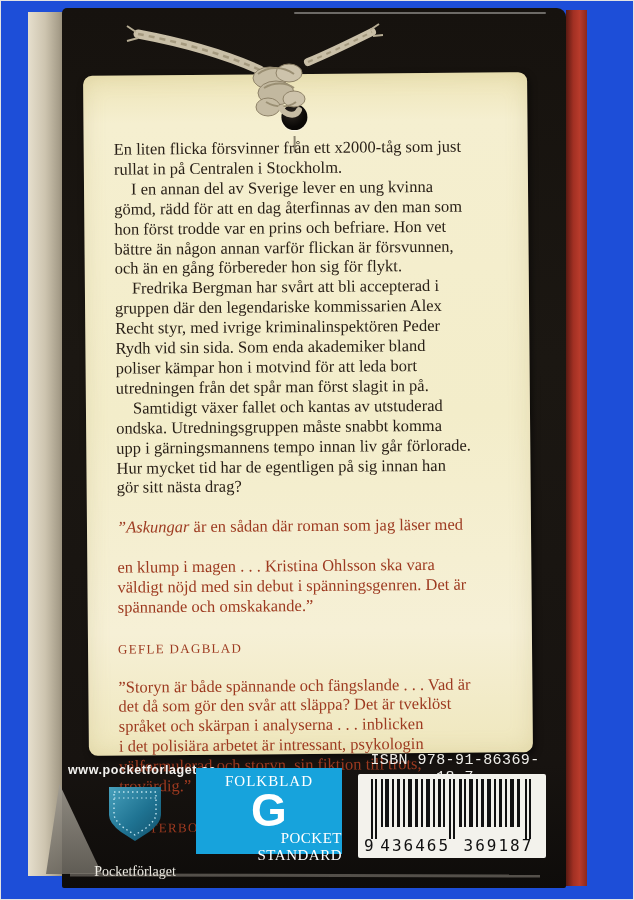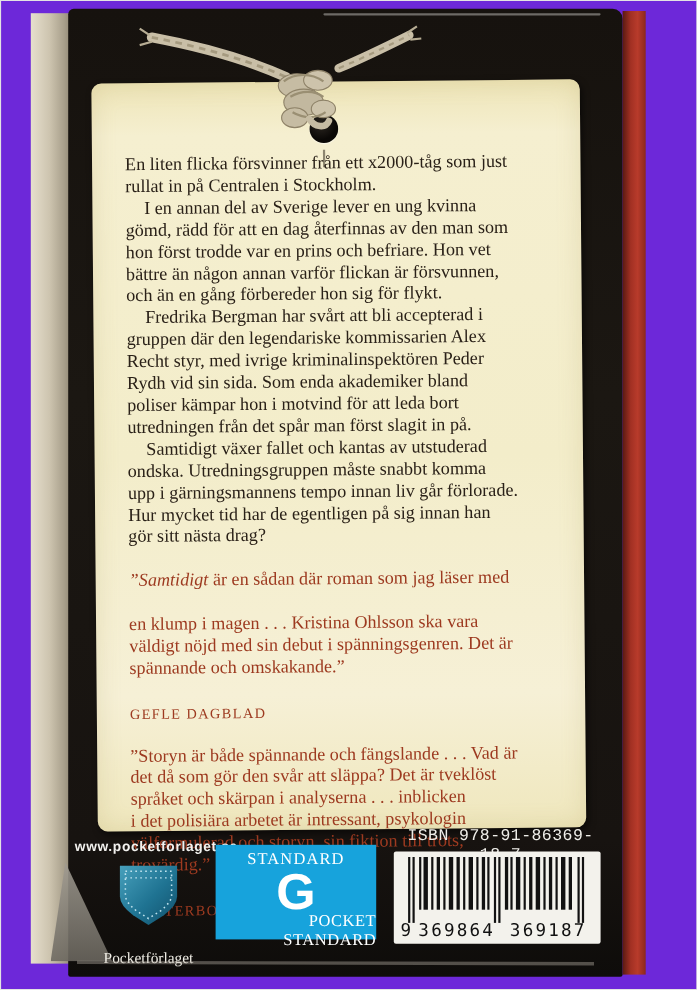--- a/index.html
+++ b/index.html
@@ -1,18 +1,18 @@
 <!DOCTYPE html>
 <html><head>
 <meta charset="utf-8">
 <style>
   html,body{margin:0;padding:0;background:#ffffff;}
   .scene{
     position:relative;width:634px;height:900px;margin:0 auto;
-    background:#6d28d9;overflow:hidden;
+    background:#1d4ed8;overflow:hidden;
     box-shadow:inset 0 0 0 1px #e3e3e3;
     font-family:"Liberation Serif",serif;
   }
   
   .fore-edge{
     position:absolute;left:28px;top:12px;width:38px;height:864px;
     background:linear-gradient(90deg,#e6dfcd 0%,#cdc4af 45%,#a89f8b 80%,#8b8270 100%);
   }
   .cover{
     position:absolute;left:62px;top:8px;width:504px;height:880px;
@@ -141,21 +141,21 @@
 Rydh vid sin sida. Som enda akademiker bland
 poliser kämpar hon i motvind för att leda bort
 utredningen från det spår man först slagit in på.</p>
       <p class="indent">Samtidigt växer fallet och kantas av utstuderad
 ondska. Utredningsgruppen måste snabbt komma
 upp i gärningsmannens tempo innan liv går förlorade.
 Hur mycket tid har de egentligen på sig innan han
 gör sitt nästa drag?</p>
 
       <p class="review review1">
-        <span class="rv-line1"><span class="book-title">”Samtidigt</span><span> är en sådan där roman som jag läser med</span></span>
+        <span class="rv-line1"><span class="book-title">”Askungar</span><span> är en sådan där roman som jag läser med</span></span>
         <span class="rv-rest">en klump i magen . . . Kristina Ohlsson ska vara
 väldigt nöjd med sin debut i spänningsgenren. Det är
 spännande och omskakande.”</span>
       </p>
       <div class="review-source">GEFLE DAGBLAD</div>
 
       <p class="review review2">
         <span class="rv-rest">”Storyn är både spännande och fängslande . . . Vad är
 det då som gör den svår att släppa? Det är tveklöst
 språket och skärpan i analyserna . . . inblicken
@@ -194,21 +194,21 @@
       </linearGradient>
     </defs>
     <path d="M3 2 H55 V30 Q55 38 43 47 L29 56 L15 47 Q3 38 3 30 Z" fill="url(#pocketGrad)"></path>
     <path d="M8 7 H50 V29 Q50 35 40 43 L29 50 L18 43 Q8 35 8 29 Z" fill="none" stroke="#bfe3ee" stroke-width="1.4" stroke-dasharray="1.5 3"></path>
     <path d="M8 13 H50" fill="none" stroke="#bfe3ee" stroke-width="1.2" stroke-dasharray="1.5 3"></path>
   </svg>
 
   <div class="publisher-name">Pocketförlaget</div>
 
   <div class="price-box">
-    <div class="price-label">STANDARD</div>
+    <div class="price-label">FOLKBLAD</div>
     <div class="price-code">G</div>
     <div class="price-sublabel">POCKET STANDARD</div>
   </div>
 
   <div class="isbn-label">ISBN 978-91-86369-18-7</div>
 
   <div class="barcode-box">
     <svg class="barcode-bars" width="170" height="64" viewBox="0 0 170 64">
       <g fill="#121212">
         <rect x="4" y="0" width="2" height="60"></rect>
@@ -237,21 +237,21 @@
           <rect x="132" y="0" width="3" height="48"></rect>
         <rect x="138" y="0" width="2" height="48"></rect>
           <rect x="143" y="0" width="4" height="48"></rect>
         <rect x="150" y="0" width="3" height="48"></rect>
         <rect x="158" y="0" width="2" height="60"></rect>
           <rect x="162" y="0" width="2" height="60"></rect>
       </g>
     </svg>
     <div class="barcode-digits">
       <span class="dg-left">9</span>
-      <span class="dg-mid">369864</span>
+      <span class="dg-mid">436465</span>
       <span class="dg-right">369187</span>
     </div>
   </div>
 
   <div class="spine"></div>
   <div class="bottom-scratch"></div>
 
 </div>
 
 </body></html>

